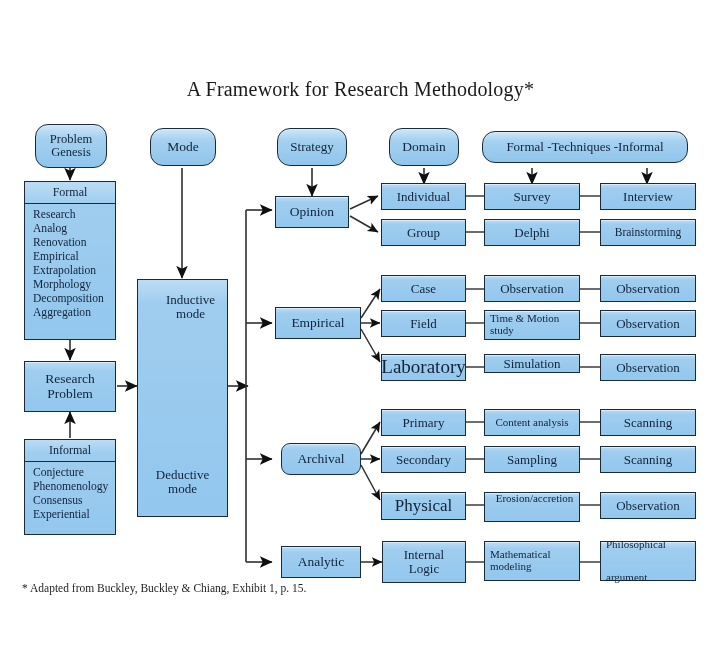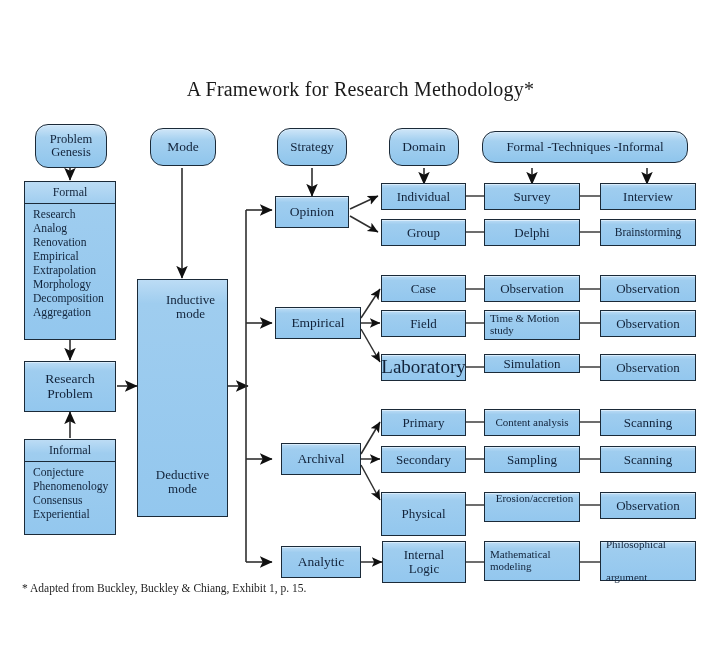--- a/index.html
+++ b/index.html
@@ -174,21 +174,21 @@
       <div>mode</div>
     </div>
     <div class="lbl" style="top:188px;">
       <div>Deductive</div>
       <div>mode</div>
     </div>
   </div>
 
   <div class="node" style="left:275px;top:196px;width:74px;height:32px;font-size:13.5px;">Opinion</div>
   <div class="node" style="left:275px;top:307px;width:86px;height:32px;font-size:13.5px;">Empirical</div>
-  <div class="node" style="left:281px;top:443px;width:80px;height:32px;font-size:13.5px;">Archival</div>
+  <div class="node" style="left:281px;top:443px;width:80px;height:32px;font-size:13.5px;border-radius:9px;">Archival</div>
   <div class="node" style="left:281px;top:546px;width:80px;height:32px;font-size:13.5px;">Analytic</div>
 
   <div class="node" style="left:381px;top:183px;width:85px;height:27px;font-size:13px;">Individual</div>
   <div class="node" style="left:484px;top:183px;width:96px;height:27px;font-size:13px;">Survey</div>
   <div class="node" style="left:600px;top:183px;width:96px;height:27px;font-size:13px;">Interview</div>
 
   <div class="node" style="left:381px;top:219px;width:85px;height:27px;font-size:13px;">Group</div>
   <div class="node" style="left:484px;top:219px;width:96px;height:27px;font-size:13px;">Delphi</div>
   <div class="node" style="left:600px;top:219px;width:96px;height:27px;font-size:11.5px;">Brainstorming</div>
 
@@ -208,21 +208,21 @@
   <div class="node" style="left:600px;top:354px;width:96px;height:27px;font-size:13px;">Observation</div>
 
   <div class="node" style="left:381px;top:409px;width:85px;height:27px;font-size:13px;">Primary</div>
   <div class="node" style="left:484px;top:409px;width:96px;height:27px;font-size:11px;">Content analysis</div>
   <div class="node" style="left:600px;top:409px;width:96px;height:27px;font-size:13px;">Scanning</div>
 
   <div class="node" style="left:381px;top:446px;width:85px;height:27px;font-size:13px;">Secondary</div>
   <div class="node" style="left:484px;top:446px;width:96px;height:27px;font-size:13px;">Sampling</div>
   <div class="node" style="left:600px;top:446px;width:96px;height:27px;font-size:13px;">Scanning</div>
 
-  <div class="node" style="left:381px;top:492px;width:85px;height:44px;font-size:13px;">Physical</div>
+  <div class="node" style="left:381px;top:492px;width:85px;height:28px;font-size:17px;">Physical</div>
   <div class="node" style="left:484px;top:492px;width:96px;height:30px;font-size:11px;flex-direction:row;align-items:flex-start;padding-left:5px;">
     <span>Erosion/</span>
     <span>accretion</span>
   </div>
   <div class="node" style="left:600px;top:492px;width:96px;height:27px;font-size:13px;">Observation</div>
 
   <div class="node" style="left:382px;top:541px;width:84px;height:42px;font-size:13px;flex-direction:column;">
     <span>Internal</span>
     <span>Logic</span>
   </div>

